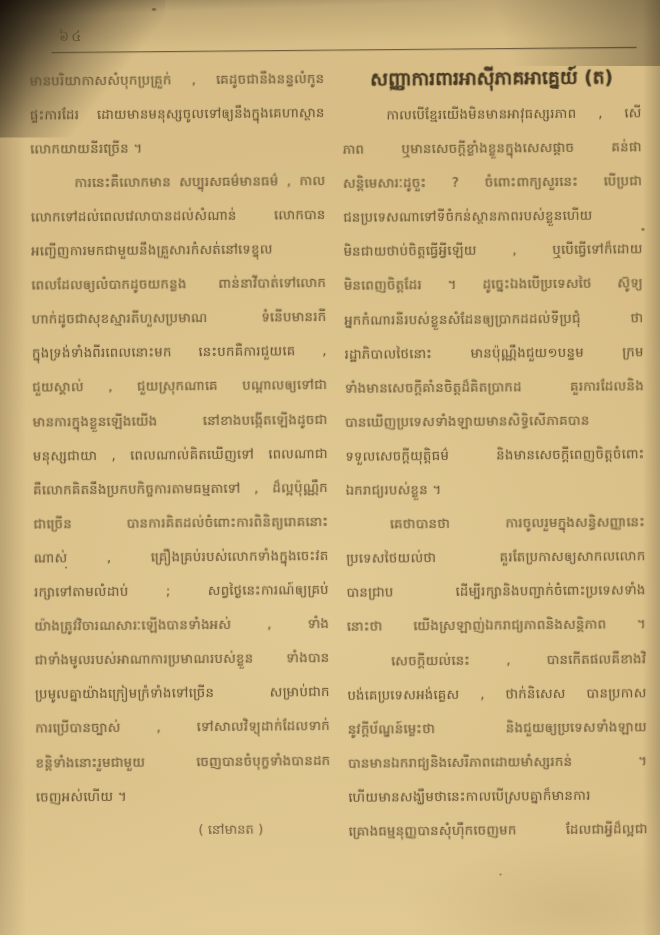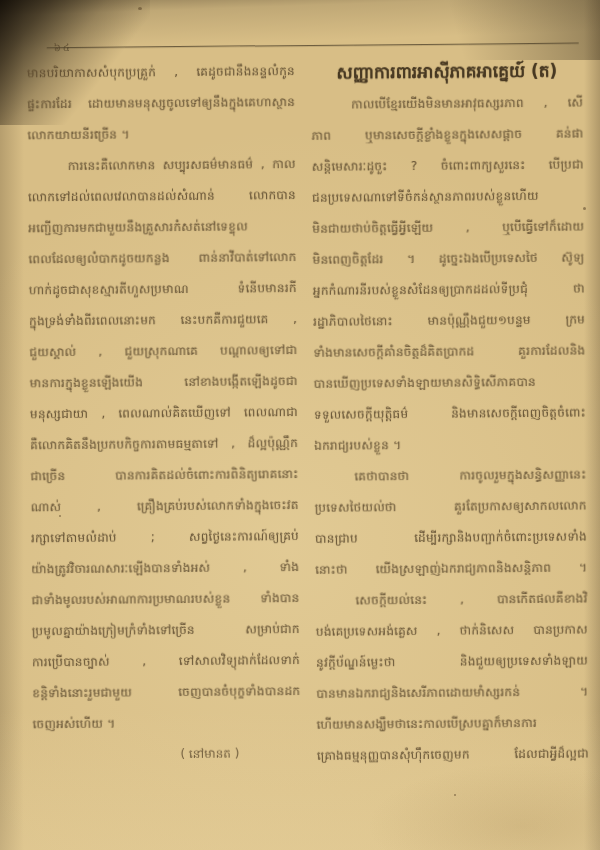--- a/index.html
+++ b/index.html
@@ -33,22 +33,22 @@
   }
   .speck{position:absolute;border-radius:50%;background:rgba(88,68,40,0.55);pointer-events:none;}
   .speck.s1{left:138px;top:7px;width:4px;height:3px;}
   .speck.s2{left:96px;top:131px;width:2px;height:2px;}
   .speck.s3{left:583px;top:207px;width:3px;height:3px;}
   .speck.s4{left:454px;top:794px;width:2px;height:2px;}
   .speck.s5{left:59px;top:515px;width:2px;height:2px;}
 
   .content{position:absolute;inset:0;transform:rotate(-0.5deg);transform-origin:300px 420px;}
   .pageno{
-    position:absolute;left:57px;top:36px;height:20px;line-height:20px;
-    font-size:10px;letter-spacing:2px;color:rgba(92,76,49,0.92);
+    position:absolute;left:57px;top:22px;height:20px;line-height:20px;
+    font-size:13px;letter-spacing:2px;color:rgba(92,76,49,0.92);
   }
   .rule{
     position:absolute;left:50px;top:45px;width:532px;height:1px;
     background:rgba(80,66,43,0.78);
     box-shadow:0 1px 0 rgba(80,66,43,0.16);
   }
   .columns{position:absolute;left:30px;top:56px;width:556px;display:flex;gap:16px;}
   .col{filter:blur(0.25px);}
   .col-left{width:268px;}
   .col-right{flex:1;min-width:0;}

